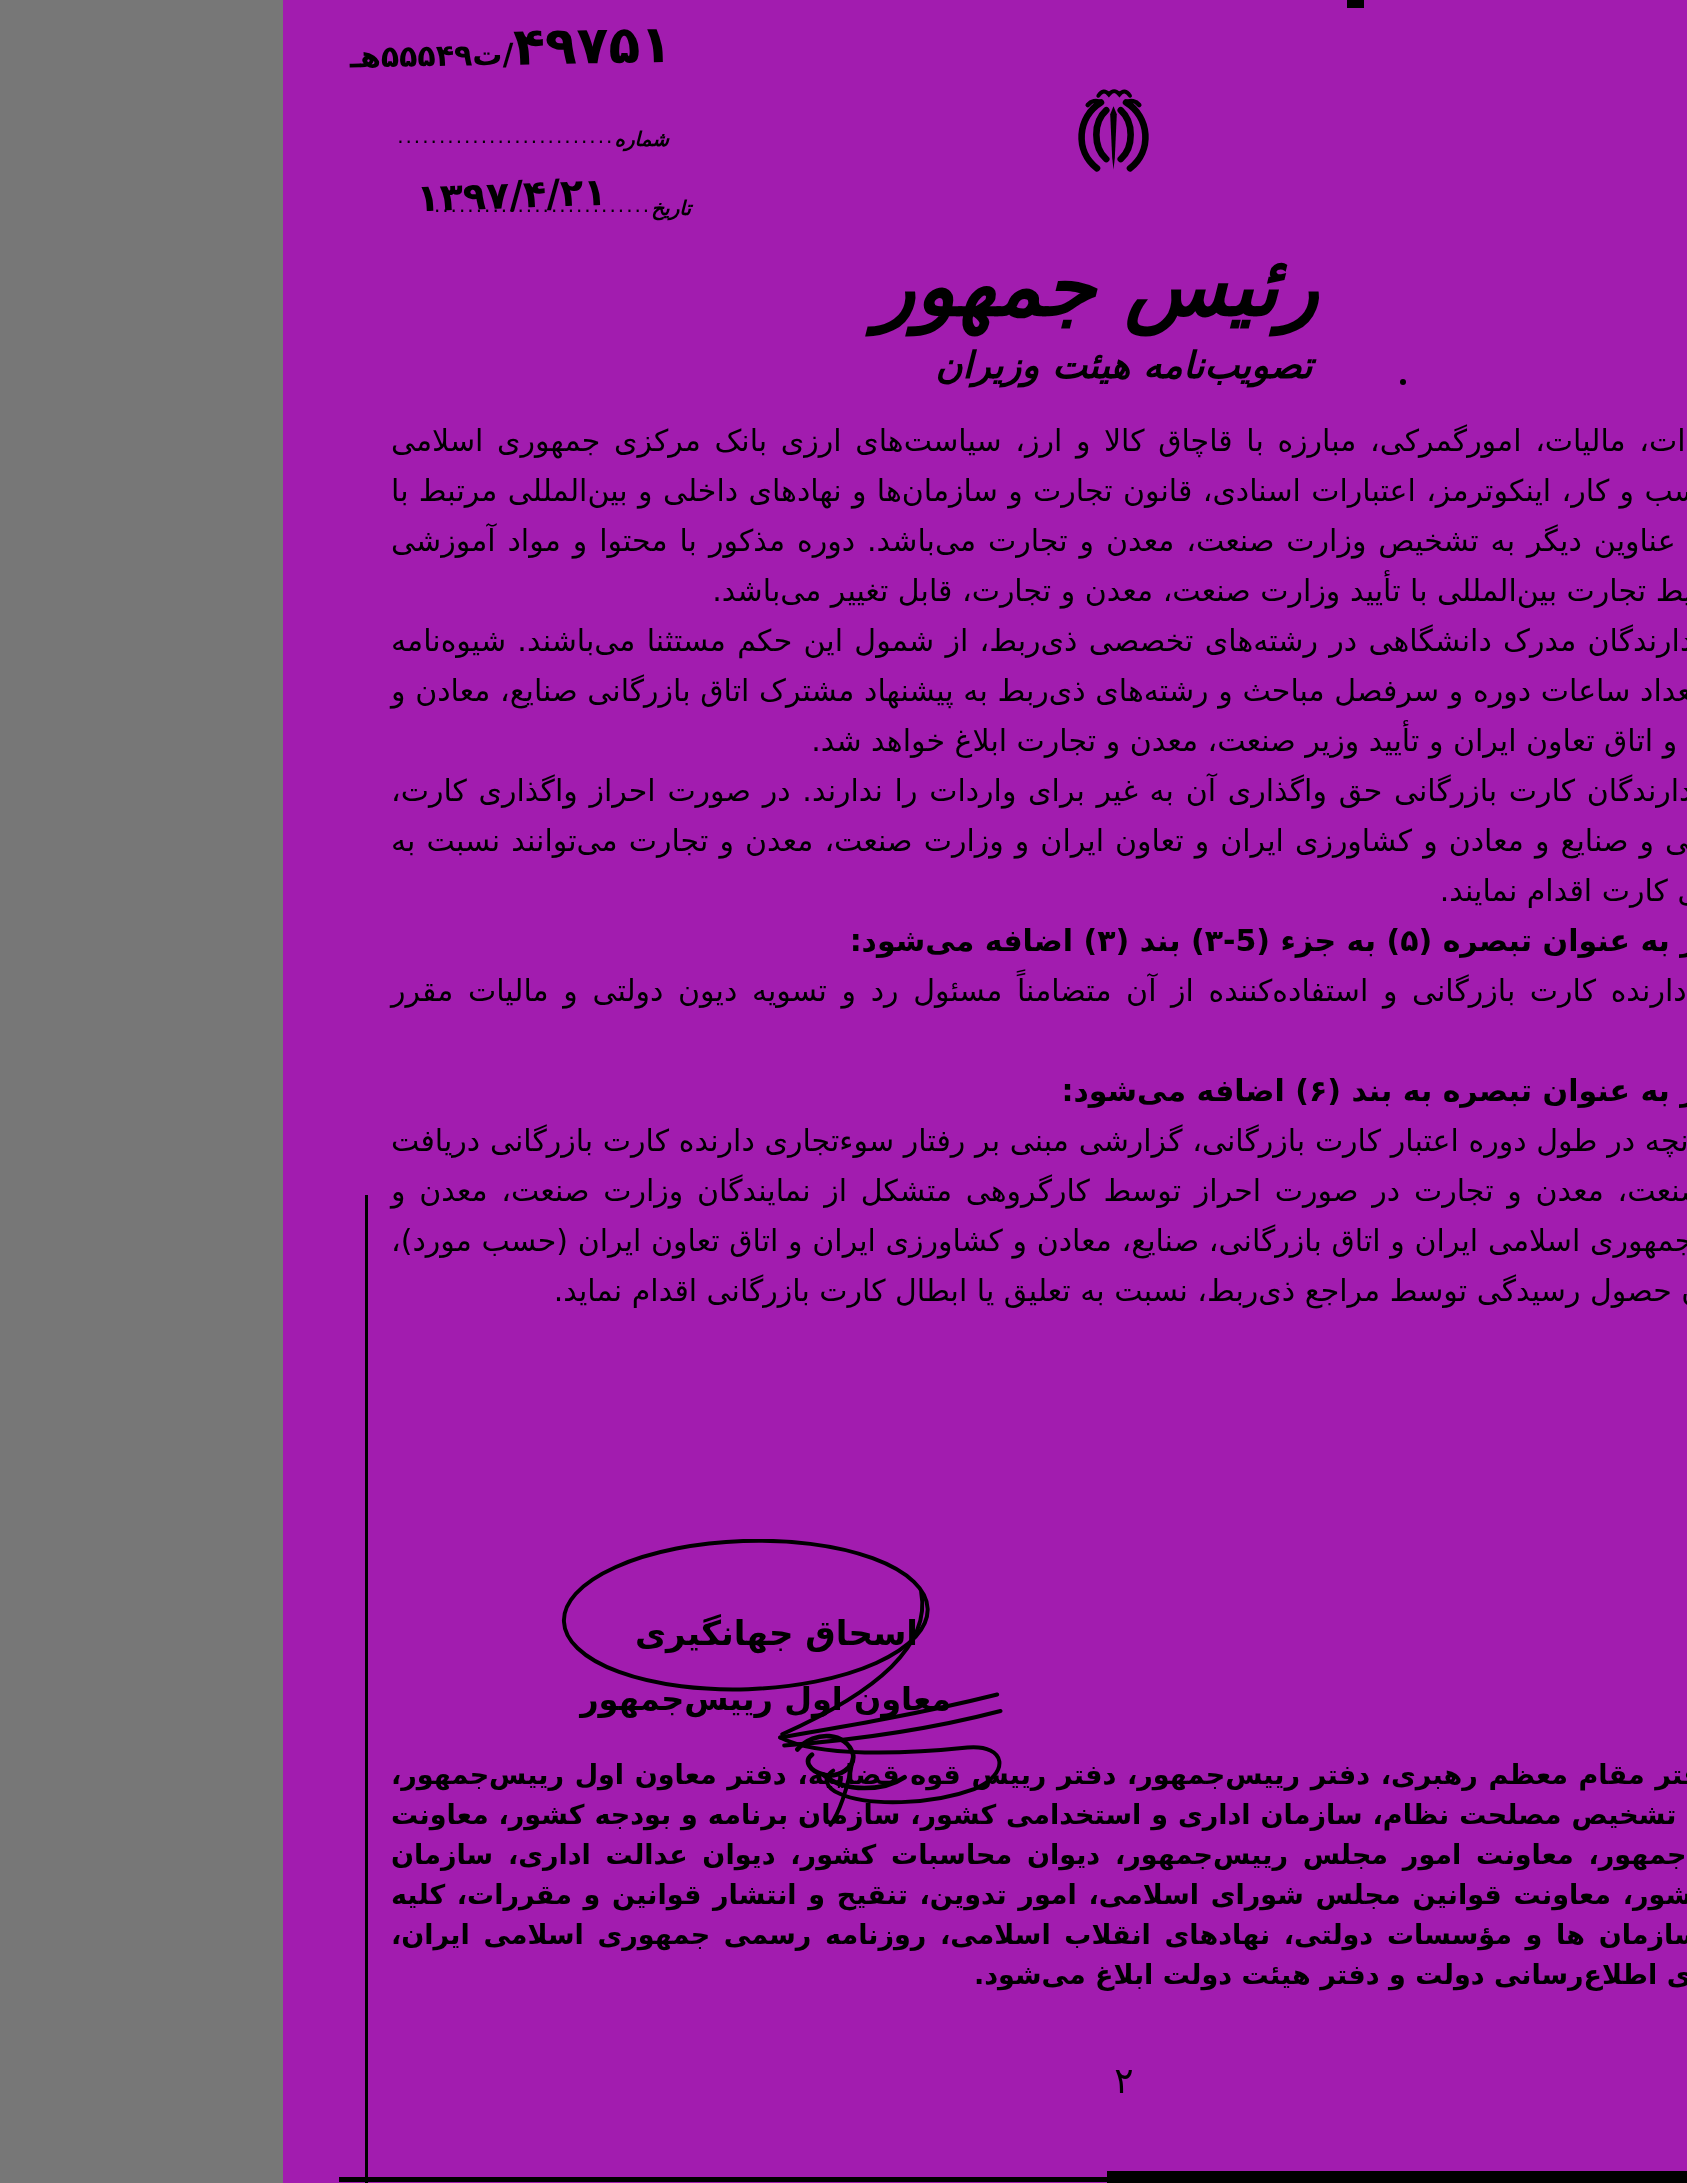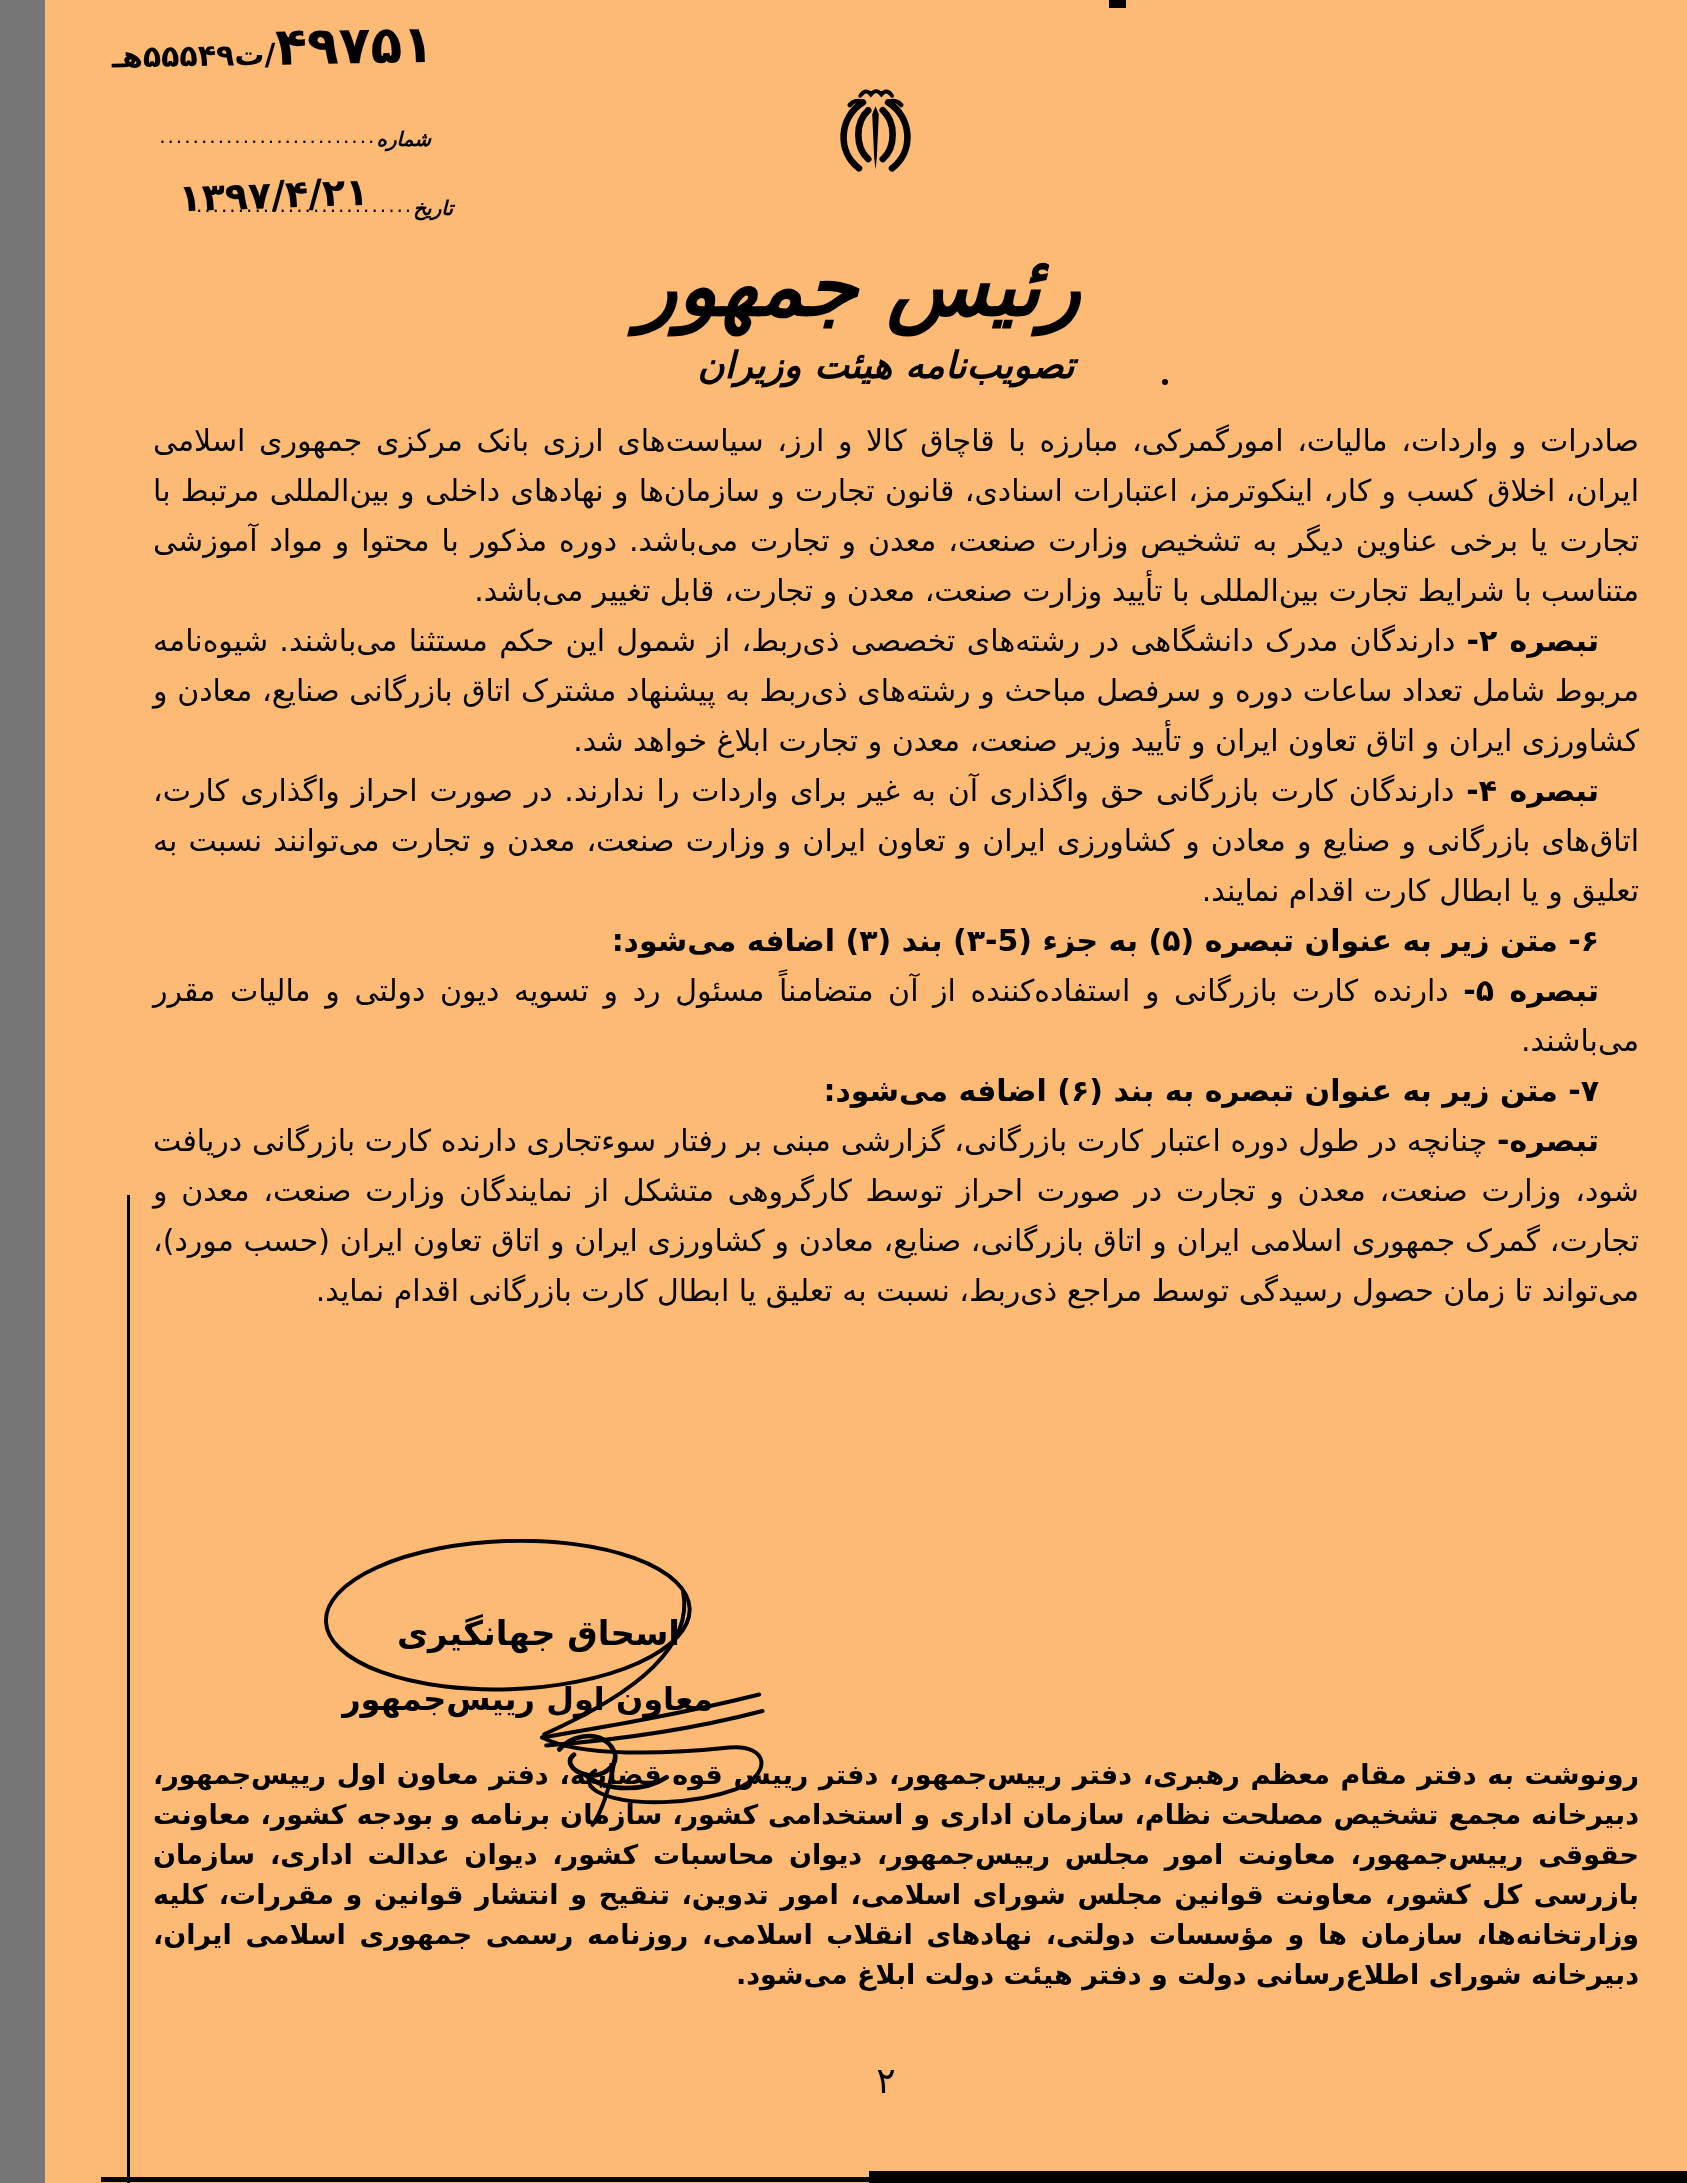--- a/index.html
+++ b/index.html
@@ -1,19 +1,19 @@
 <!DOCTYPE html>
 <html lang="fa" dir="rtl" style="font-size:10.6px"><head>
 <meta charset="utf-8">
 <style>
   html,body{margin:0;padding:0;background:#777;}
   .page{
     position:relative;
-    width:1642px;height:2183px;
-    background:#fdba74;
+    width:1404px;height:2183px;
+    background:#a21caf;
     overflow:hidden;
     font-family:"DejaVu Sans", sans-serif;
     direction:rtl;
     color:#000;
   }
   
   .refnum{
     position:absolute;left:32px;top:17px;width:357px;
     direction:rtl;white-space:nowrap;text-align:right;
     transform:rotate(-1deg);

